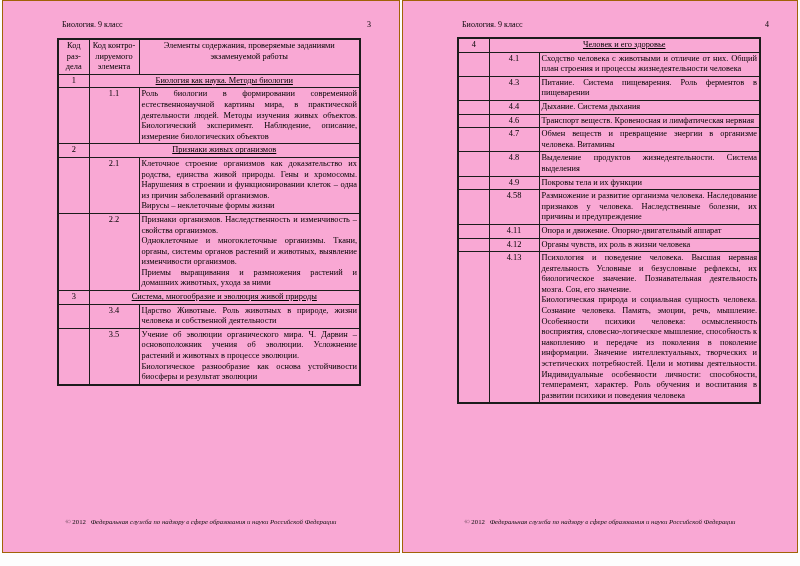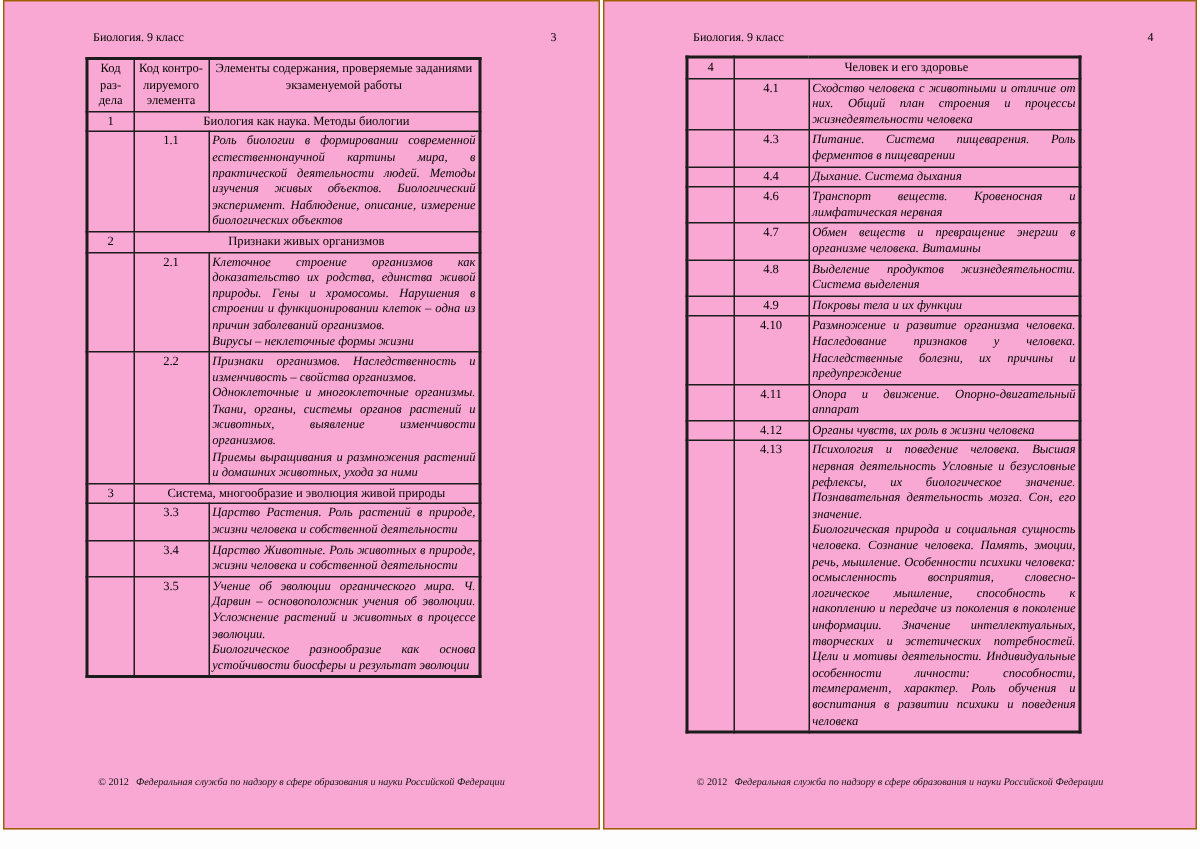--- a/index.html
+++ b/index.html
@@ -13,36 +13,36 @@
   }
   .page-left{left:2px;width:398px;}
   .page-right{left:402px;width:396px;}
 
   .running-header{
     display:flex;justify-content:space-between;align-items:baseline;
     padding:19px 28px 0 59px;font-size:8px;line-height:9px;
   }
   .codifier-table{
     border-collapse:collapse;table-layout:fixed;
-    margin:9px 0 0 54px;width:264px;
+    margin:9px 0 0 54px;width:304px;
     border:2px solid #1c1c1c;
     font-size:8.4px;line-height:10.6px;
   }
   .page-right .codifier-table{margin-top:8px;}
   .codifier-table td,.codifier-table th{
     border:1px solid #1c1c1c;vertical-align:top;padding:1px 2px;
     font-weight:normal;
   }
   col.c1{width:31px;} col.c2{width:50px;} col.c3{width:auto;}
   .head-cell{text-align:center;vertical-align:middle;padding:1px 2px;}
   .col-code{text-align:center;}
-  .section-title{font-weight:bold;text-align:center;}
+  .section-title{font-weight:bold;text-align:center;text-decoration:underline;}
   .section-code{font-weight:bold;}
   .content-cell{padding:1px 3px;}
-  .para{text-align:justify;font-style:italic;}
+  .para{text-align:justify;}
   .page-footer{
     position:absolute;bottom:26px;left:0;width:100%;
     text-align:center;font-size:6.8px;line-height:8px;color:#111;
   }
   .page-footer .agency{font-style:italic;margin-left:3px;}
 </style>
 </head>
 <body>
 
 <div class="page page-left">
@@ -93,27 +93,20 @@
             <div class="para">Одноклеточные и многоклеточные организмы. Ткани, органы, системы органов растений и животных, выявление изменчивости организмов.</div>
             <div class="para">Приемы выращивания и размножения растений и домашних животных, ухода за ними</div>
           </td>
         </tr>
         <tr>
           <td class="col-code section-code">3</td>
           <td class="section-title" colspan="2">Система, многообразие и эволюция живой природы</td>
         </tr>
         <tr>
           <td class="col-code"></td>
-          <td class="col-code">3.3</td>
-          <td class="content-cell">
-            <div class="para">Царство Растения. Роль растений в природе, жизни человека и собственной деятельности</div>
-          </td>
-        </tr>
-        <tr>
-          <td class="col-code"></td>
           <td class="col-code">3.4</td>
           <td class="content-cell">
             <div class="para">Царство Животные. Роль животных в природе, жизни человека и собственной деятельности</div>
           </td>
         </tr>
         <tr>
           <td class="col-code"></td>
           <td class="col-code">3.5</td>
           <td class="content-cell">
             <div class="para">Учение об эволюции органического мира. Ч. Дарвин – основоположник учения об эволюции. Усложнение растений и животных в процессе эволюции.</div>
@@ -188,21 +181,21 @@
         </tr>
         <tr>
           <td class="col-code"></td>
           <td class="col-code">4.9</td>
           <td class="content-cell">
             <div class="para">Покровы тела и их функции</div>
           </td>
         </tr>
         <tr>
           <td class="col-code"></td>
-          <td class="col-code">4.10</td>
+          <td class="col-code">4.58</td>
           <td class="content-cell">
             <div class="para">Размножение и развитие организма человека. Наследование признаков у человека. Наследственные болезни, их причины и предупреждение</div>
           </td>
         </tr>
         <tr>
           <td class="col-code"></td>
           <td class="col-code">4.11</td>
           <td class="content-cell">
             <div class="para">Опора и движение. Опорно-двигательный аппарат</div>
           </td>

